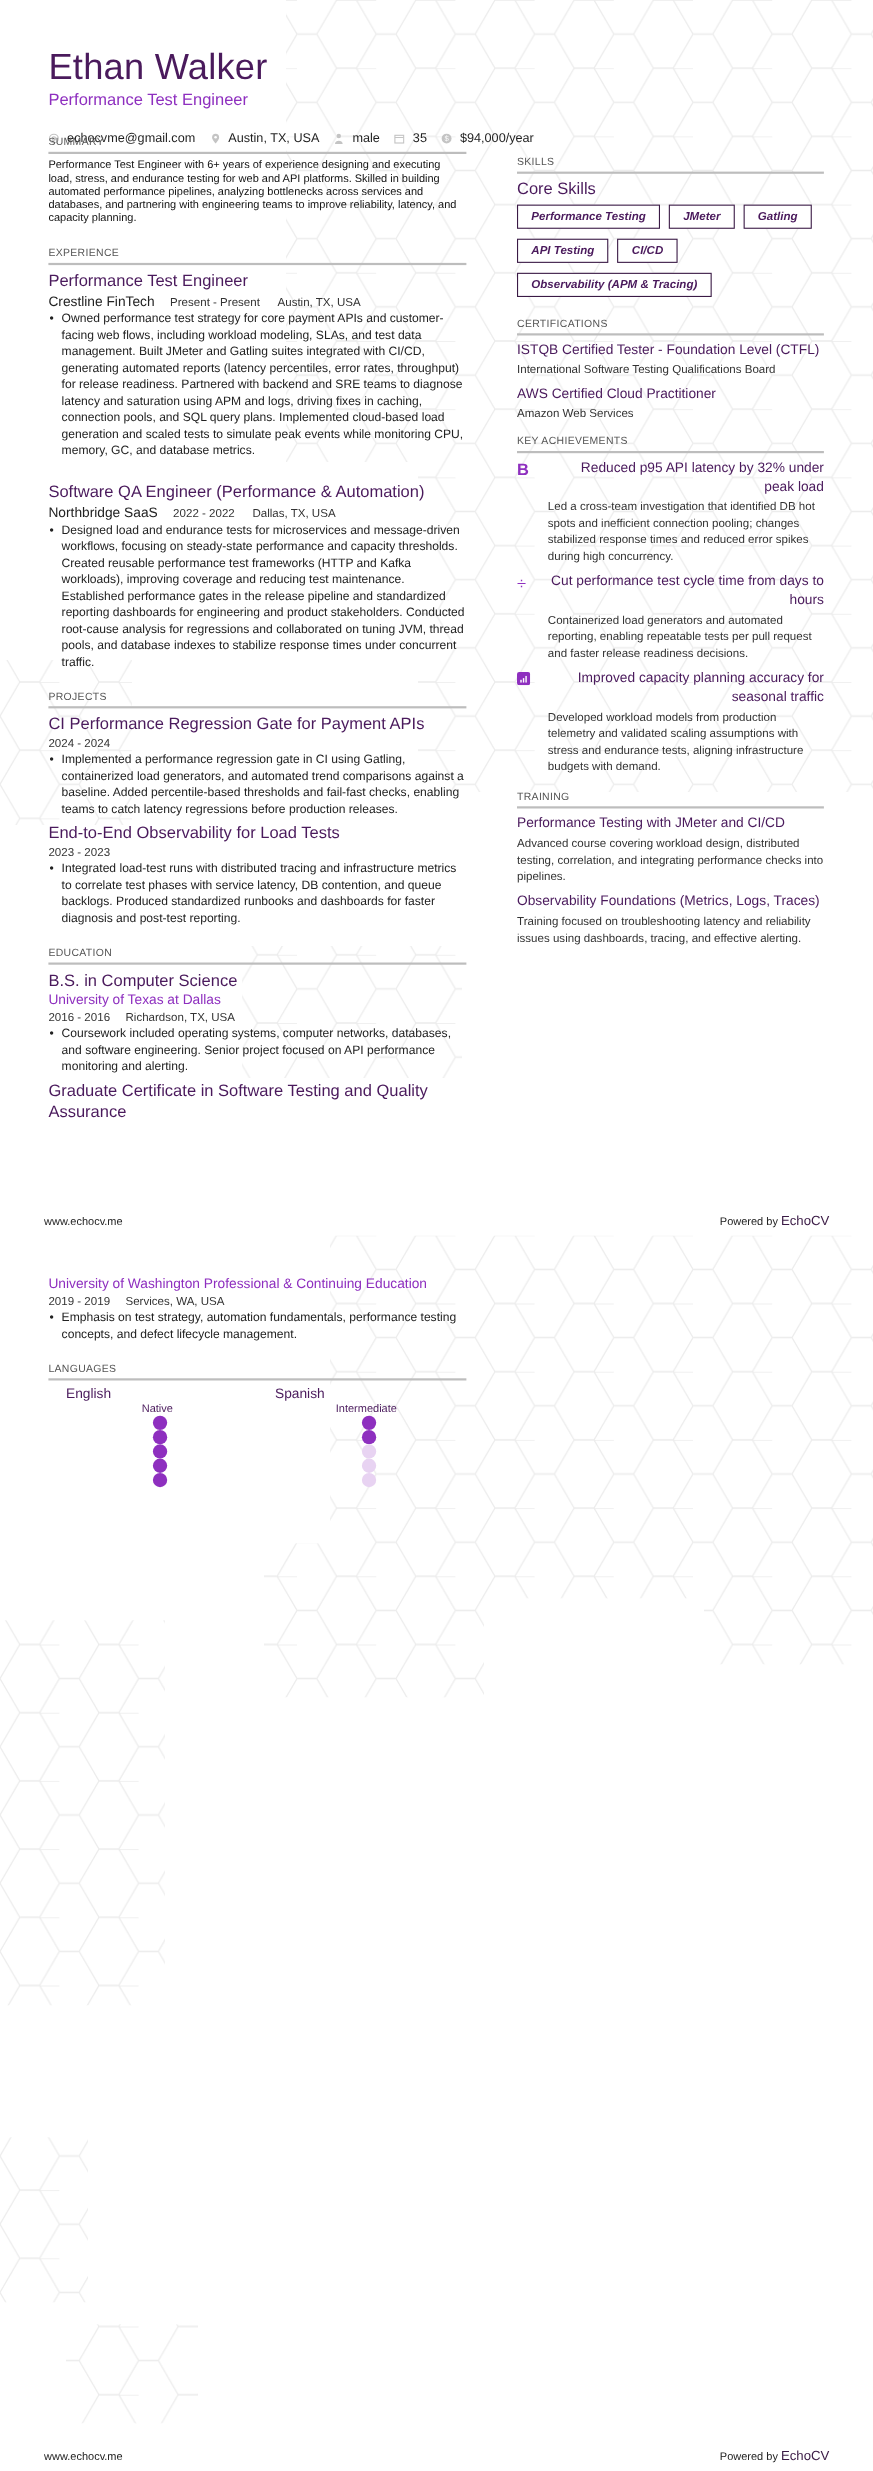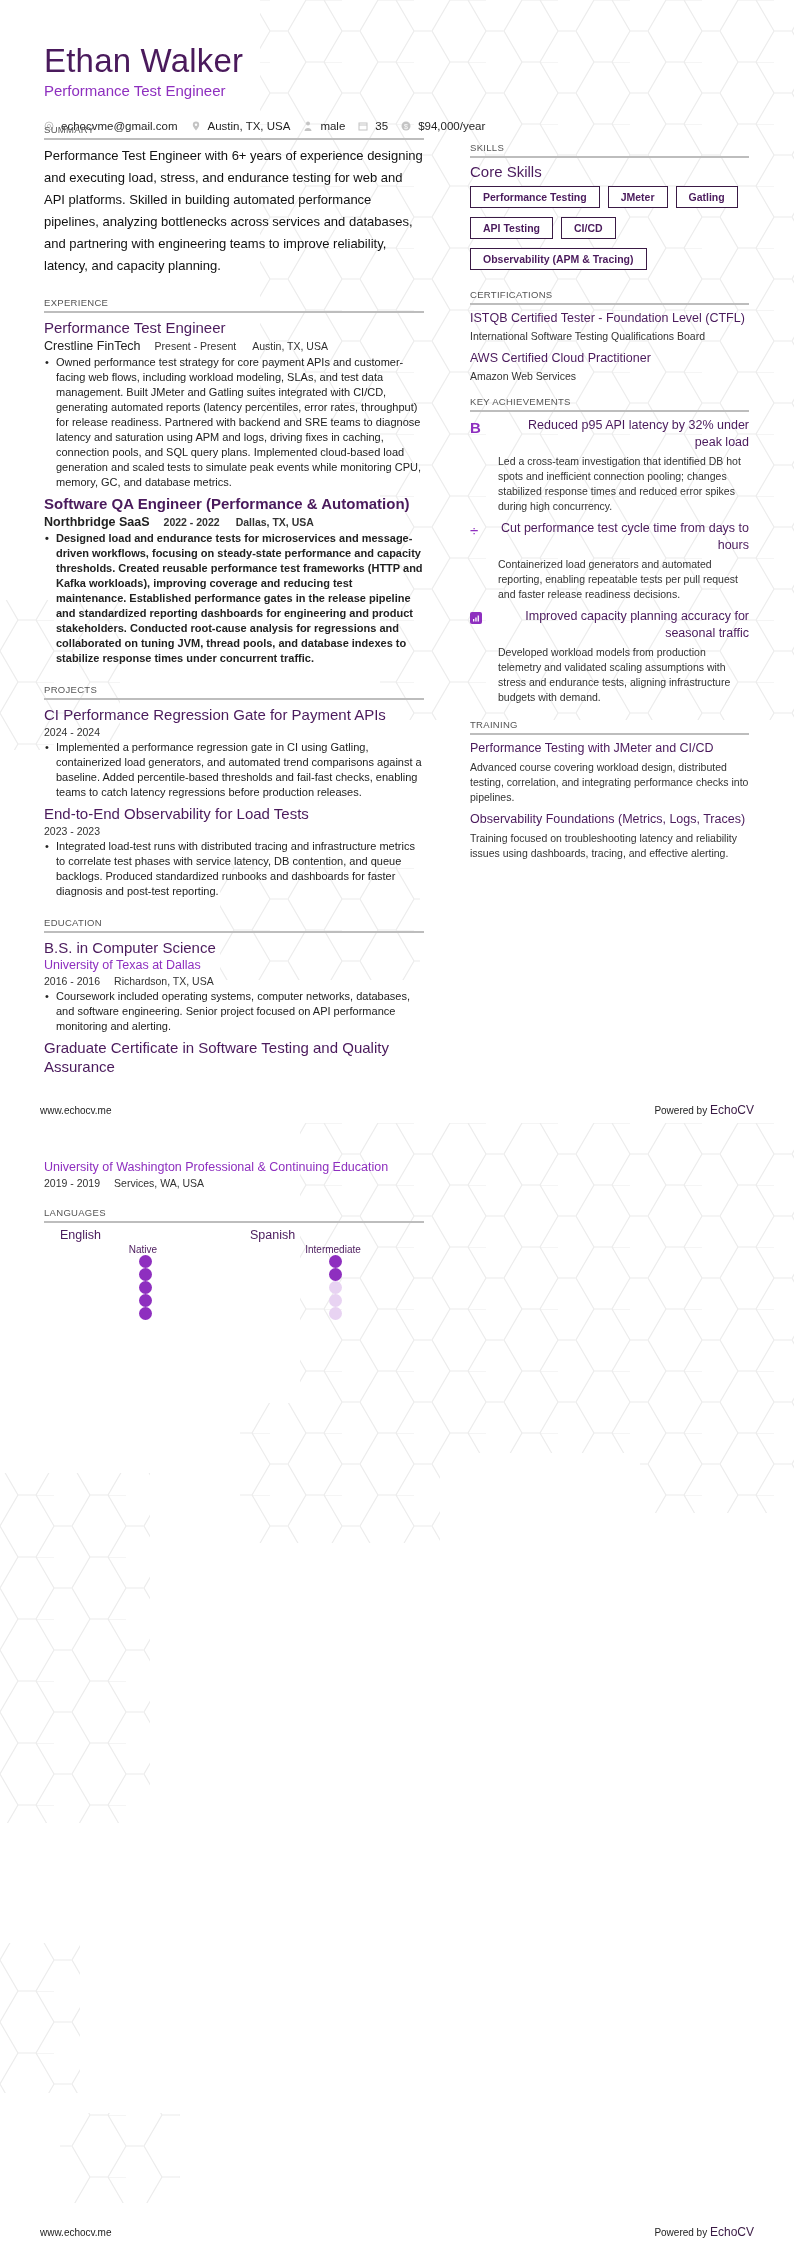--- a/index.html
+++ b/index.html
@@ -57,22 +57,22 @@
   .section-title {
     font-size: 9.5px;
     color: #555;
     letter-spacing: 0.3px;
     padding-bottom: 3px;
     border-bottom: 2px solid #bdbdbd;
     margin-bottom: 5px;
     text-transform: uppercase;
   }
   .para {
-    font-size: 13px;
-    line-height: 22px;
+    font-size: 10px;
+    line-height: 12px;
     color: #111;
   }
   .entry-title {
     font-size: 15px;
     color: #4a1a5c;
     line-height: 19px;
     margin-top: 2px;
   }
   .entry-meta {
     display: flex;
@@ -94,21 +94,21 @@
   }
   .bullets li::before {
     content: "•";
     position: absolute; left: 1px; top: 0;
     font-size: 11px;
   }
   .institution { font-size: 12.5px; color: #8e2fbf; line-height: 16px; }
   .small-dates { font-size: 10.5px; color: #333; margin-right: 14px; }
   
   .skills-sub { font-size: 15px; color: #4a1a5c; margin: 2px 0 6px; }
-  .chips { display: flex; flex-wrap: wrap; }
+  .chips { display: flex; flex-wrap: wrap; font-style: italic; }
   .chip {
     border: 1.5px solid #3a1a45;
     padding: 4px 12px;
     font-size: 10.5px;
     font-weight: bold;
     color: #4a1a5c;
     margin: 0 8px 9px 0;
     background: #fff;
   }
   .cert-title { font-size: 12.5px; color: #4a1a5c; line-height: 17px; }
@@ -211,21 +211,21 @@
           <div class="entry-title">Performance Test Engineer</div>
           <div class="entry-meta">
             <span class="company">Crestline FinTech</span>
             <span class="dates">Present - Present</span>
             <span class="loc">Austin, TX, USA</span>
           </div>
           <ul class="bullets">
             <li>Owned performance test strategy for core payment APIs and customer-facing web flows, including workload modeling, SLAs, and test data management. Built JMeter and Gatling suites integrated with CI/CD, generating automated reports (latency percentiles, error rates, throughput) for release readiness. Partnered with backend and SRE teams to diagnose latency and saturation using APM and logs, driving fixes in caching, connection pools, and SQL query plans. Implemented cloud-based load generation and scaled tests to simulate peak events while monitoring CPU, memory, GC, and database metrics.</li>
           </ul>
         </div>
-        <div style="margin-top:4px;font-weight:bold;">
+        <div style="margin-top:20px;">
           <div class="entry-title">Software QA Engineer (Performance &amp; Automation)</div>
           <div class="entry-meta">
             <span class="company">Northbridge SaaS</span>
             <span class="dates">2022 - 2022</span>
             <span class="loc">Dallas, TX, USA</span>
           </div>
           <ul class="bullets">
             <li>Designed load and endurance tests for microservices and message-driven workflows, focusing on steady-state performance and capacity thresholds. Created reusable performance test frameworks (HTTP and Kafka workloads), improving coverage and reducing test maintenance. Established performance gates in the release pipeline and standardized reporting dashboards for engineering and product stakeholders. Conducted root-cause analysis for regressions and collaborated on tuning JVM, thread pools, and database indexes to stabilize response times under concurrent traffic.</li>
           </ul>
         </div>
@@ -362,20 +362,23 @@
   </svg>
 
   <div class="content">
     <div class="col-left" style="top:36px;">
       <div>
         <div class="institution">University of Washington Professional &amp; Continuing Education</div>
         <div class="entry-meta">
           <span class="small-dates">2019 - 2019</span>
           <span class="loc">Services, WA, USA</span>
         </div>
+        <ul class="bullets">
+            <li>Emphasis on test strategy, automation fundamentals, performance testing concepts, and defect lifecycle management.</li>
+          </ul>
       </div>
 
       <section style="margin-top:18px;">
         <div class="section-title">LANGUAGES</div>
         <div class="langs">
           <div class="lang">
             <div class="lang-name">English</div>
             <div class="lang-row">
               <span class="lang-level">Native</span>
               <span class="dot" style="background:#8e2fbf"></span>

